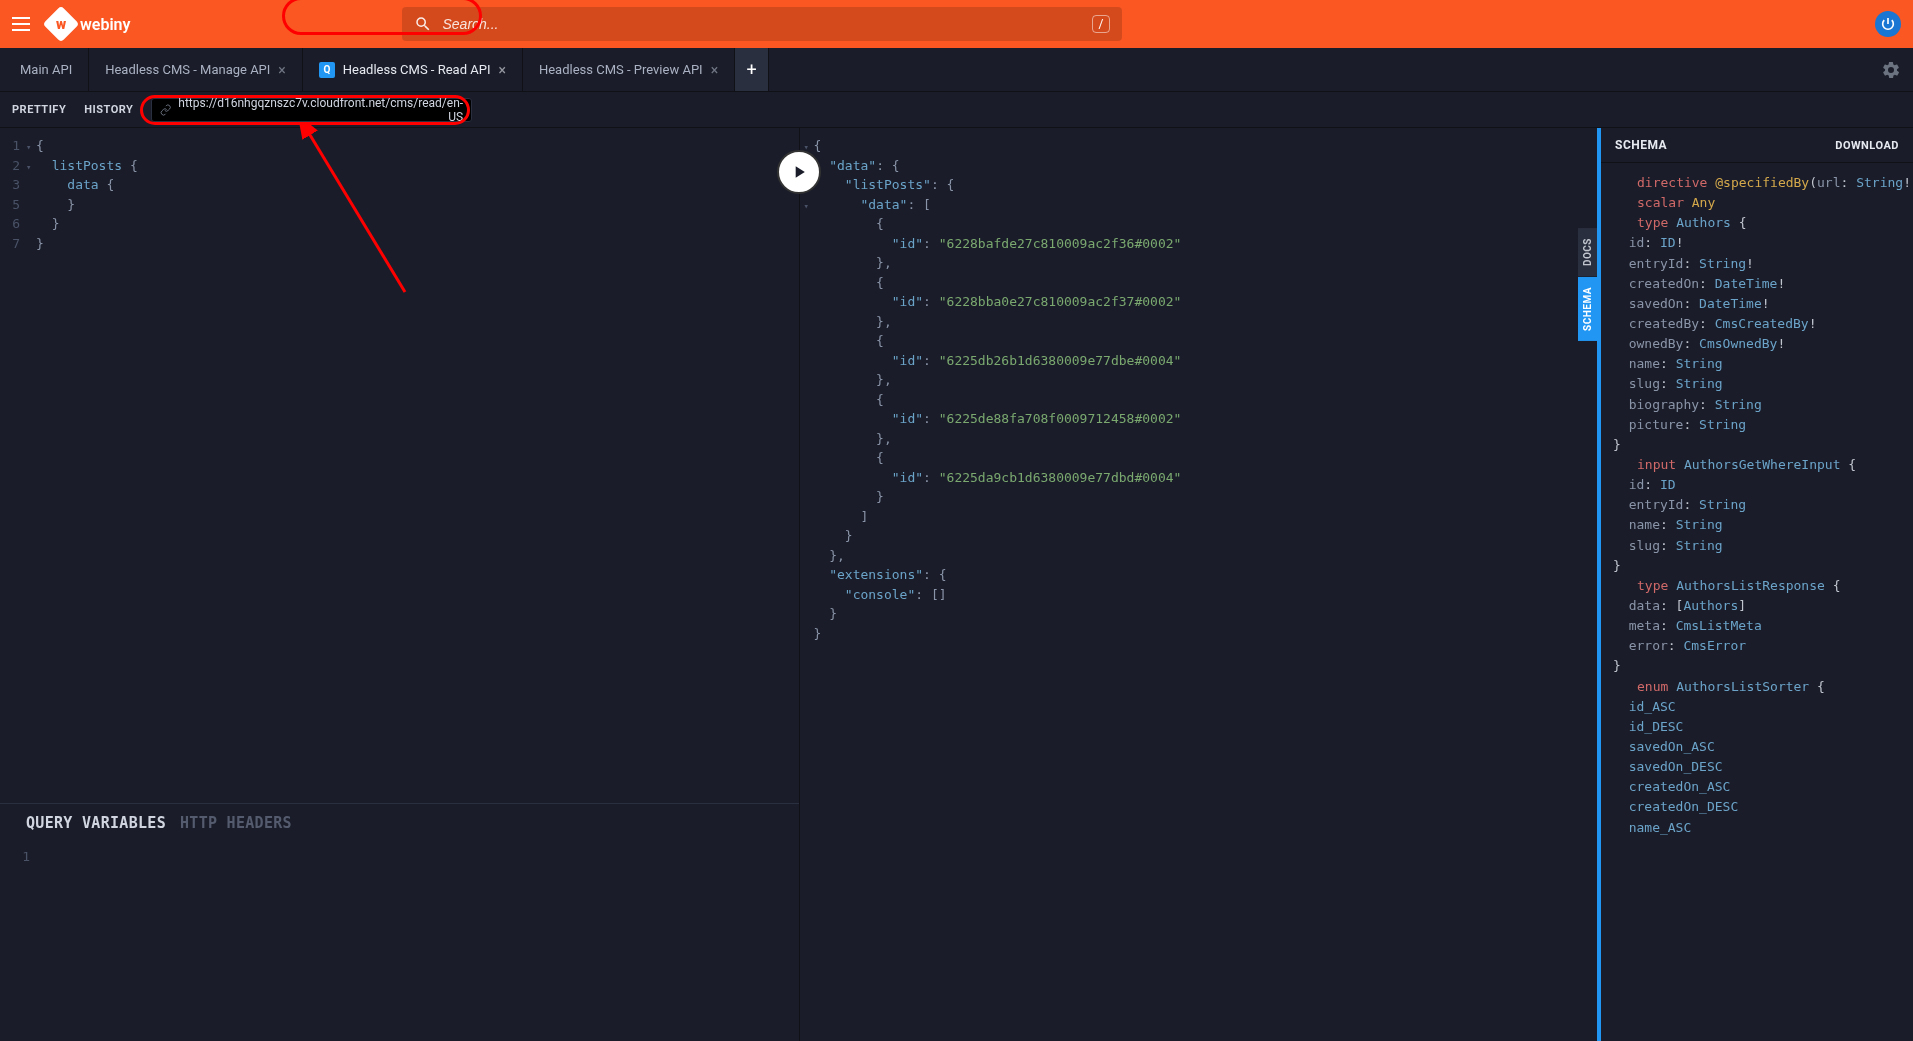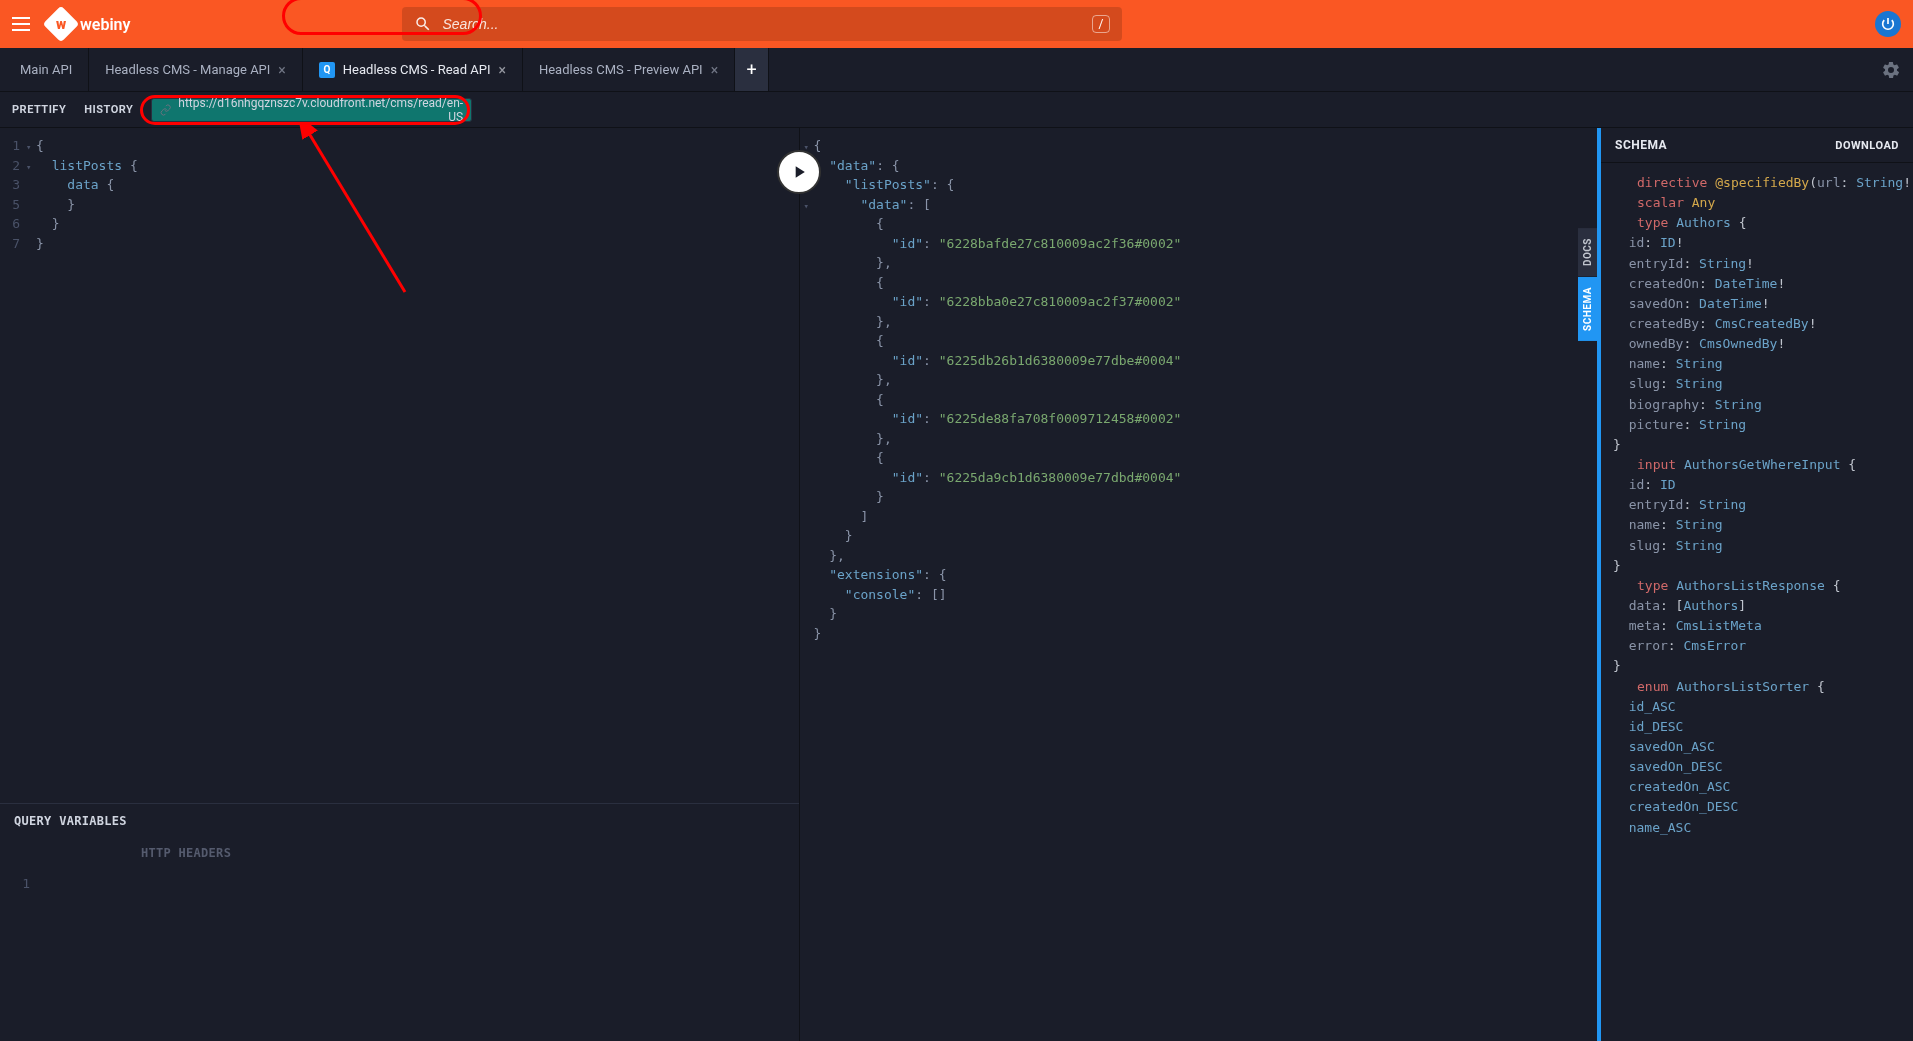--- a/index.html
+++ b/index.html
@@ -87,21 +87,21 @@
   align-items: center;
   padding: 0 12px;
   gap: 18px;
   border-bottom: 1px solid #0f1117;
   position: relative;
   text-align: right;
 }
 .toolbar-btn { font-size: 11px; font-weight:700; letter-spacing:.5px; color:#d0d5e0; cursor:pointer;}
 .url-input {
   flex: 0 0 300px;
-  background: #0f766e;
+  background: #000000;
   border: 1px solid #2a2f3f;
   border-radius: 3px;
   height: 24px;
   padding: 0 8px;
   color: #d0d5e0;
   font-size: 12px;
   display:flex; align-items:center; gap:6px;
 }
 .url-input svg { width:12px; height:12px; stroke:#6b7280; fill:none; stroke-width:2;}
 
@@ -164,24 +164,24 @@
 }
 .play-btn svg { width:20px; height:20px; fill:#1a1d29;}
 
 
 .bottom-panel {
   height: 230px;
   background: #1a1d29;
   border-top: 1px solid #2a2f3f;
   display:flex; flex-direction:column;
 }
-.bottom-tabs { display:flex; gap:14px; padding: 8px 14px; font-size:12px; font-weight:700; letter-spacing:.3px;}
+.bottom-tabs { display:flex; gap:14px; padding: 8px 26px; font-size:15px; font-weight:700; letter-spacing:.3px;align-items:flex-end;}
 .bottom-tabs span { cursor:pointer;}
 .bottom-tabs .active { color:#d0d5e0;}
-.bottom-tabs .inactive { color:#555b6e;margin-top:32px;}
+.bottom-tabs .inactive { color:#555b6e;}
 .bottom-editor { flex:1; padding: 4px 14px; font-family: "SF Mono", Monaco, Consolas, monospace; font-size:13px; color:#4a5268;}
 
 
 .schema-pane {
   width: 316px;
   background: #1a1d29;
   border-left: 4px solid #2196f3;
   display:flex; flex-direction:column;
 }
 .schema-header {

